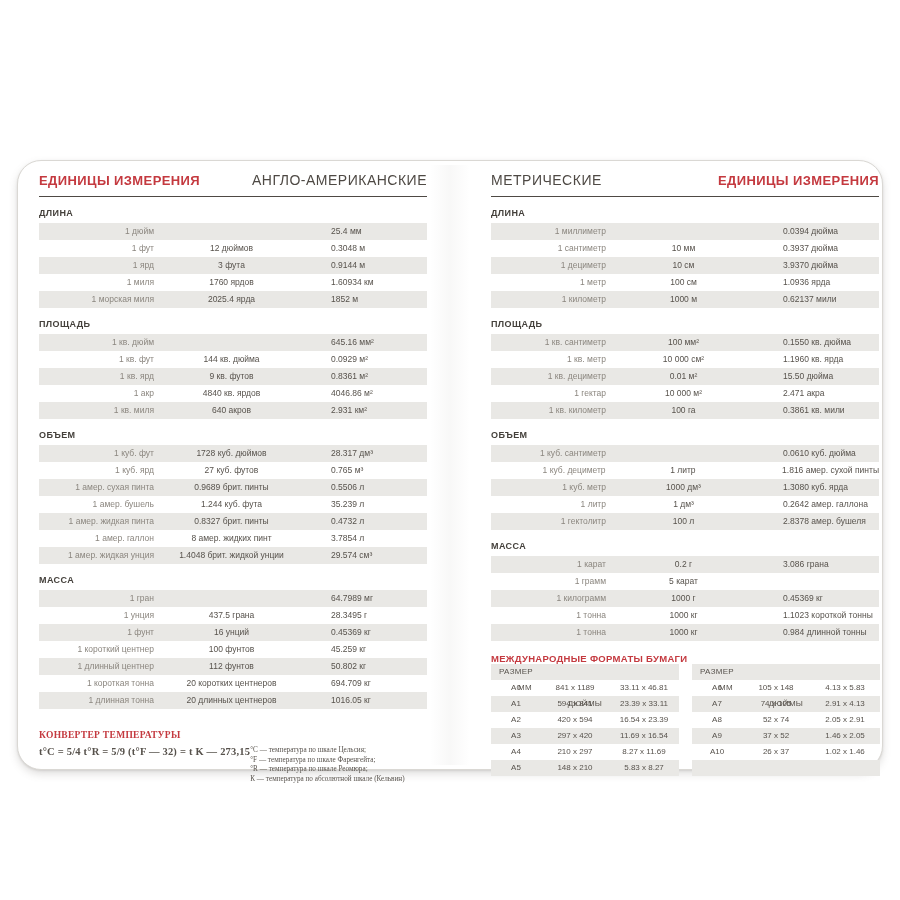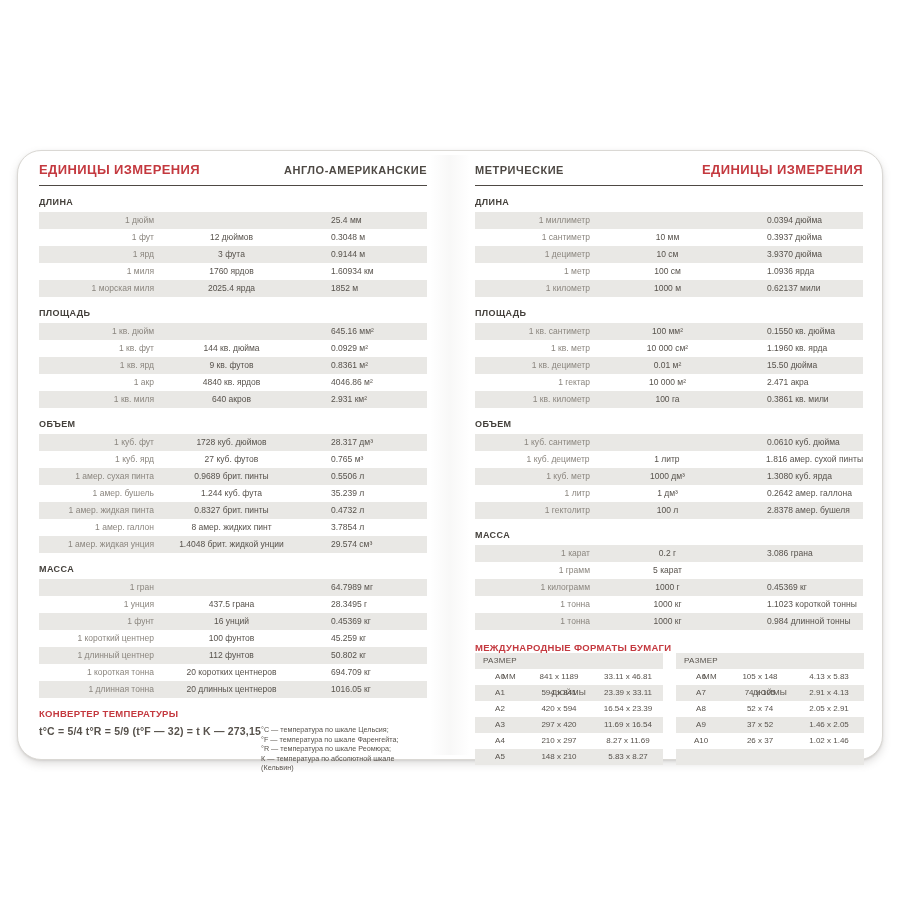--- a/index.html
+++ b/index.html
@@ -2,45 +2,45 @@
 <html><head>
 <meta charset="utf-8">
 <style>
   html,body{margin:0;padding:0;}
   body{
     width:900px;height:900px;background:#ffffff;position:relative;overflow:hidden;
     font-family:"Liberation Sans", sans-serif;
     -webkit-font-smoothing:antialiased;
   }
   .spread{
-    position:absolute;left:17px;top:150px;width:866px;height:610px;
+    position:absolute;left:17px;top:160px;width:866px;height:610px;
     background:#ffffff;border:1px solid #dad8d4;border-radius:24px;
     box-shadow:0 4px 9px rgba(100,95,88,.20), 0 1px 2px rgba(100,95,88,.15);
-    display:flex;box-sizing:border-box;padding:9px 21px 0 21px;gap:48px;
+    display:flex;box-sizing:border-box;padding:9px 21px 0 21px;gap:64px;
   }
   .seam{
     position:absolute;left:50%;top:4px;bottom:4px;width:40px;transform:translateX(-50%);
     background:linear-gradient(90deg,rgba(0,0,0,0) 0%,rgba(120,115,108,.05) 50%,rgba(0,0,0,0) 100%);
     pointer-events:none;
   }
   .page{width:388px;flex:0 0 388px;position:relative;}
   .phead{
     display:flex;justify-content:space-between;align-items:baseline;
     border-bottom:1.5px solid #4e4944;padding-bottom:8px;margin-top:2px;
   }
   .ptitle{color:#c4393f;font-size:13px;font-weight:bold;letter-spacing:.4px;}
-  .psub{color:#4e4944;font-size:11px;font-weight:bold;letter-spacing:.5px;}
+  .psub{color:#4e4944;font-size:14px;font-weight:normal;letter-spacing:.5px;}
   .section{margin-top:11px;}
   .slabel{color:#44403b;font-size:9px;font-weight:bold;letter-spacing:.4px;margin-bottom:5px;}
   .utable > div.urow:nth-of-type(odd){background:#e9e8e5;}
   .urow{display:flex;height:17px;line-height:17px;font-size:8.5px;}
   .urow .c1{width:115px;text-align:right;color:#8b867f;white-space:nowrap;}
   .urow .c2{width:155px;text-align:center;color:#57524c;white-space:nowrap;}
   .urow .c3{flex:1;text-align:left;padding-left:22px;color:#57524c;white-space:nowrap;}
-  .temp{margin-top:10px;}
+  .temp{margin-top:21px;font-family:Liberation Serif, serif;}
   .temp-title{color:#c4393f;font-size:9.5px;font-weight:bold;letter-spacing:.3px;margin-bottom:6px;}
   .temp-body{display:flex;}
   .temp-formula{font-size:10.5px;color:#57524c;font-weight:bold;white-space:nowrap;letter-spacing:.2px;}
   .temp-notes{margin-left:auto;width:178px;font-size:7.2px;line-height:9.6px;color:#57524c;}
   .paper{margin-top:12px;}
   .paper-title{color:#c4393f;font-size:9.5px;font-weight:bold;letter-spacing:.3px;margin-bottom:0;}
   .paper-wrap{display:flex;gap:13px;}
   .ptable{width:188px;flex:0 0 188px;}
   .ptable > div:nth-of-type(odd){background:#e9e8e5;}
   .prow{display:flex;height:16px;line-height:16px;font-size:8px;color:#57524c;}

